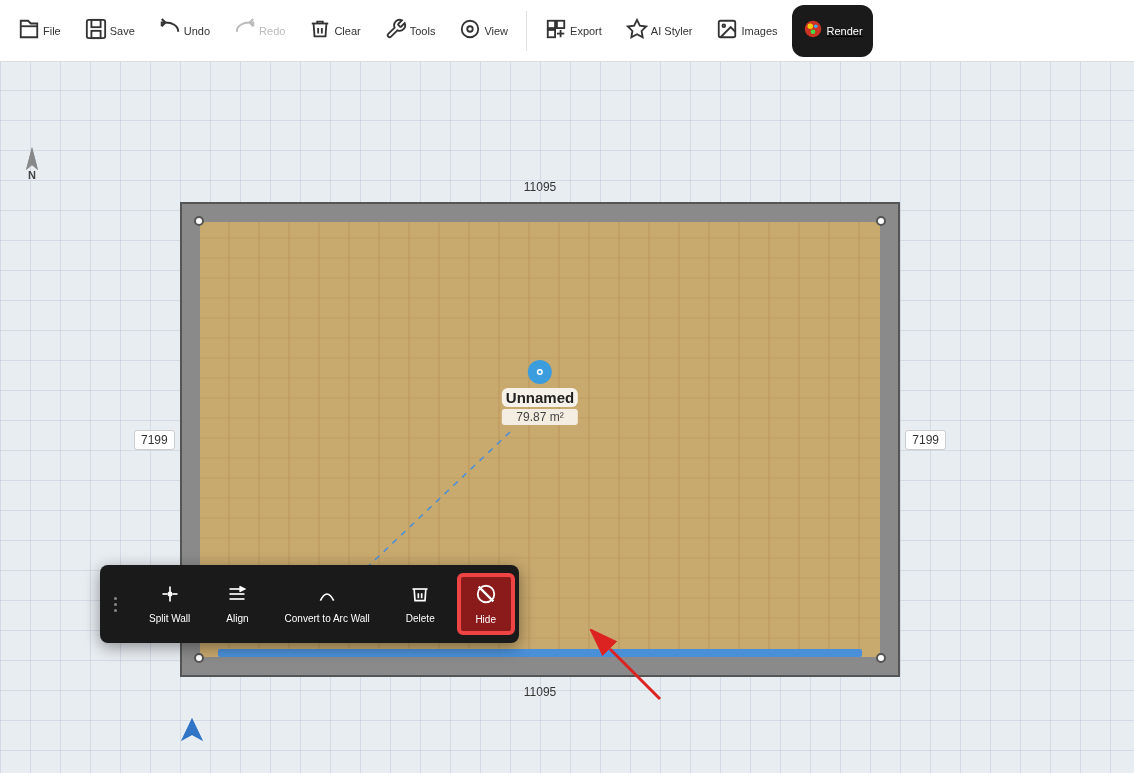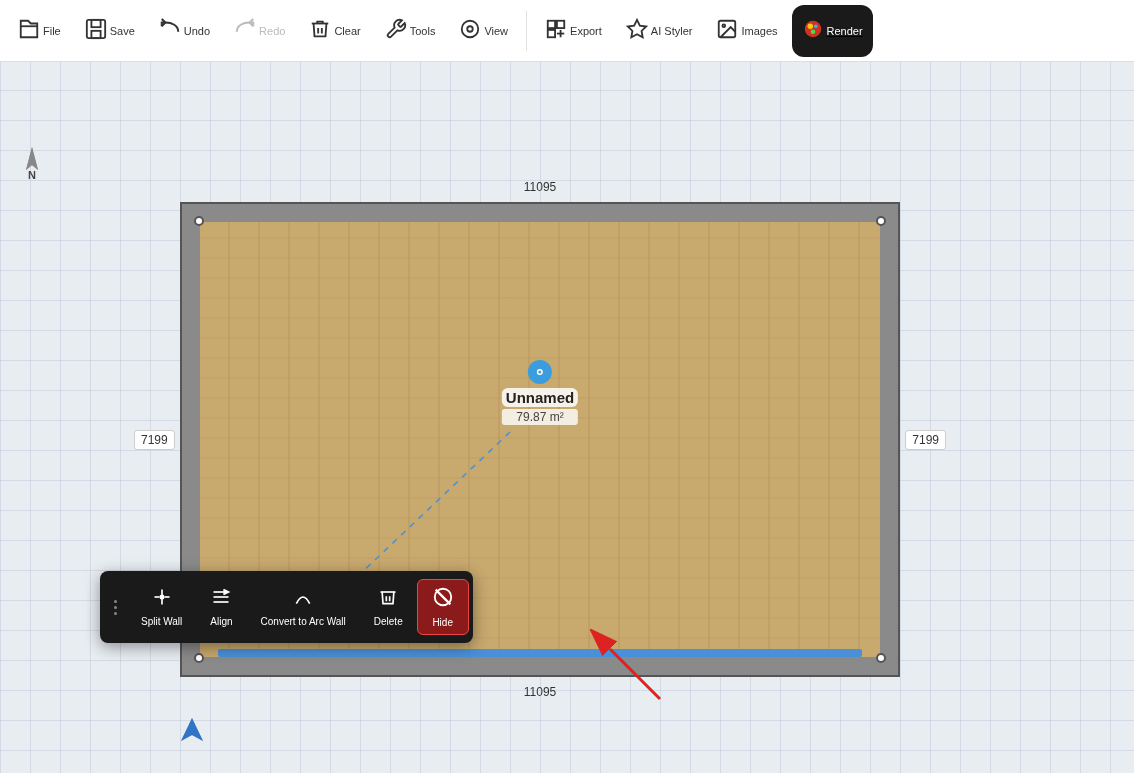--- a/index.html
+++ b/index.html
@@ -238,21 +238,21 @@
     
     .context-menu {
       position: absolute;
       bottom: 130px;
       left: 100px;
       background: #1a1a1a;
       border-radius: 8px;
       display: flex;
       align-items: center;
       padding: 8px 4px;
-      gap: 0;
+      gap: 8px;
       z-index: 200;
       box-shadow: 0 4px 16px rgba(0,0,0,0.4);
     }
     .ctx-item {
       display: flex;
       flex-direction: column;
       align-items: center;
       justify-content: center;
       padding: 6px 14px;
       cursor: pointer;
@@ -296,21 +296,21 @@
       display: block;
       width: 3px;
       height: 3px;
       background: #777;
       border-radius: 50%;
     }
 
     
     .ctx-item.highlighted {
       background: #8b1a1a;
-      border: 1px solid #ef4444;
+      border: 4px solid #ef4444;
       border-radius: 6px;
     }
 
     
     .red-arrow {
       position: absolute;
       bottom: 60px;
       left: 590px;
       z-index: 300;
       pointer-events: none;

